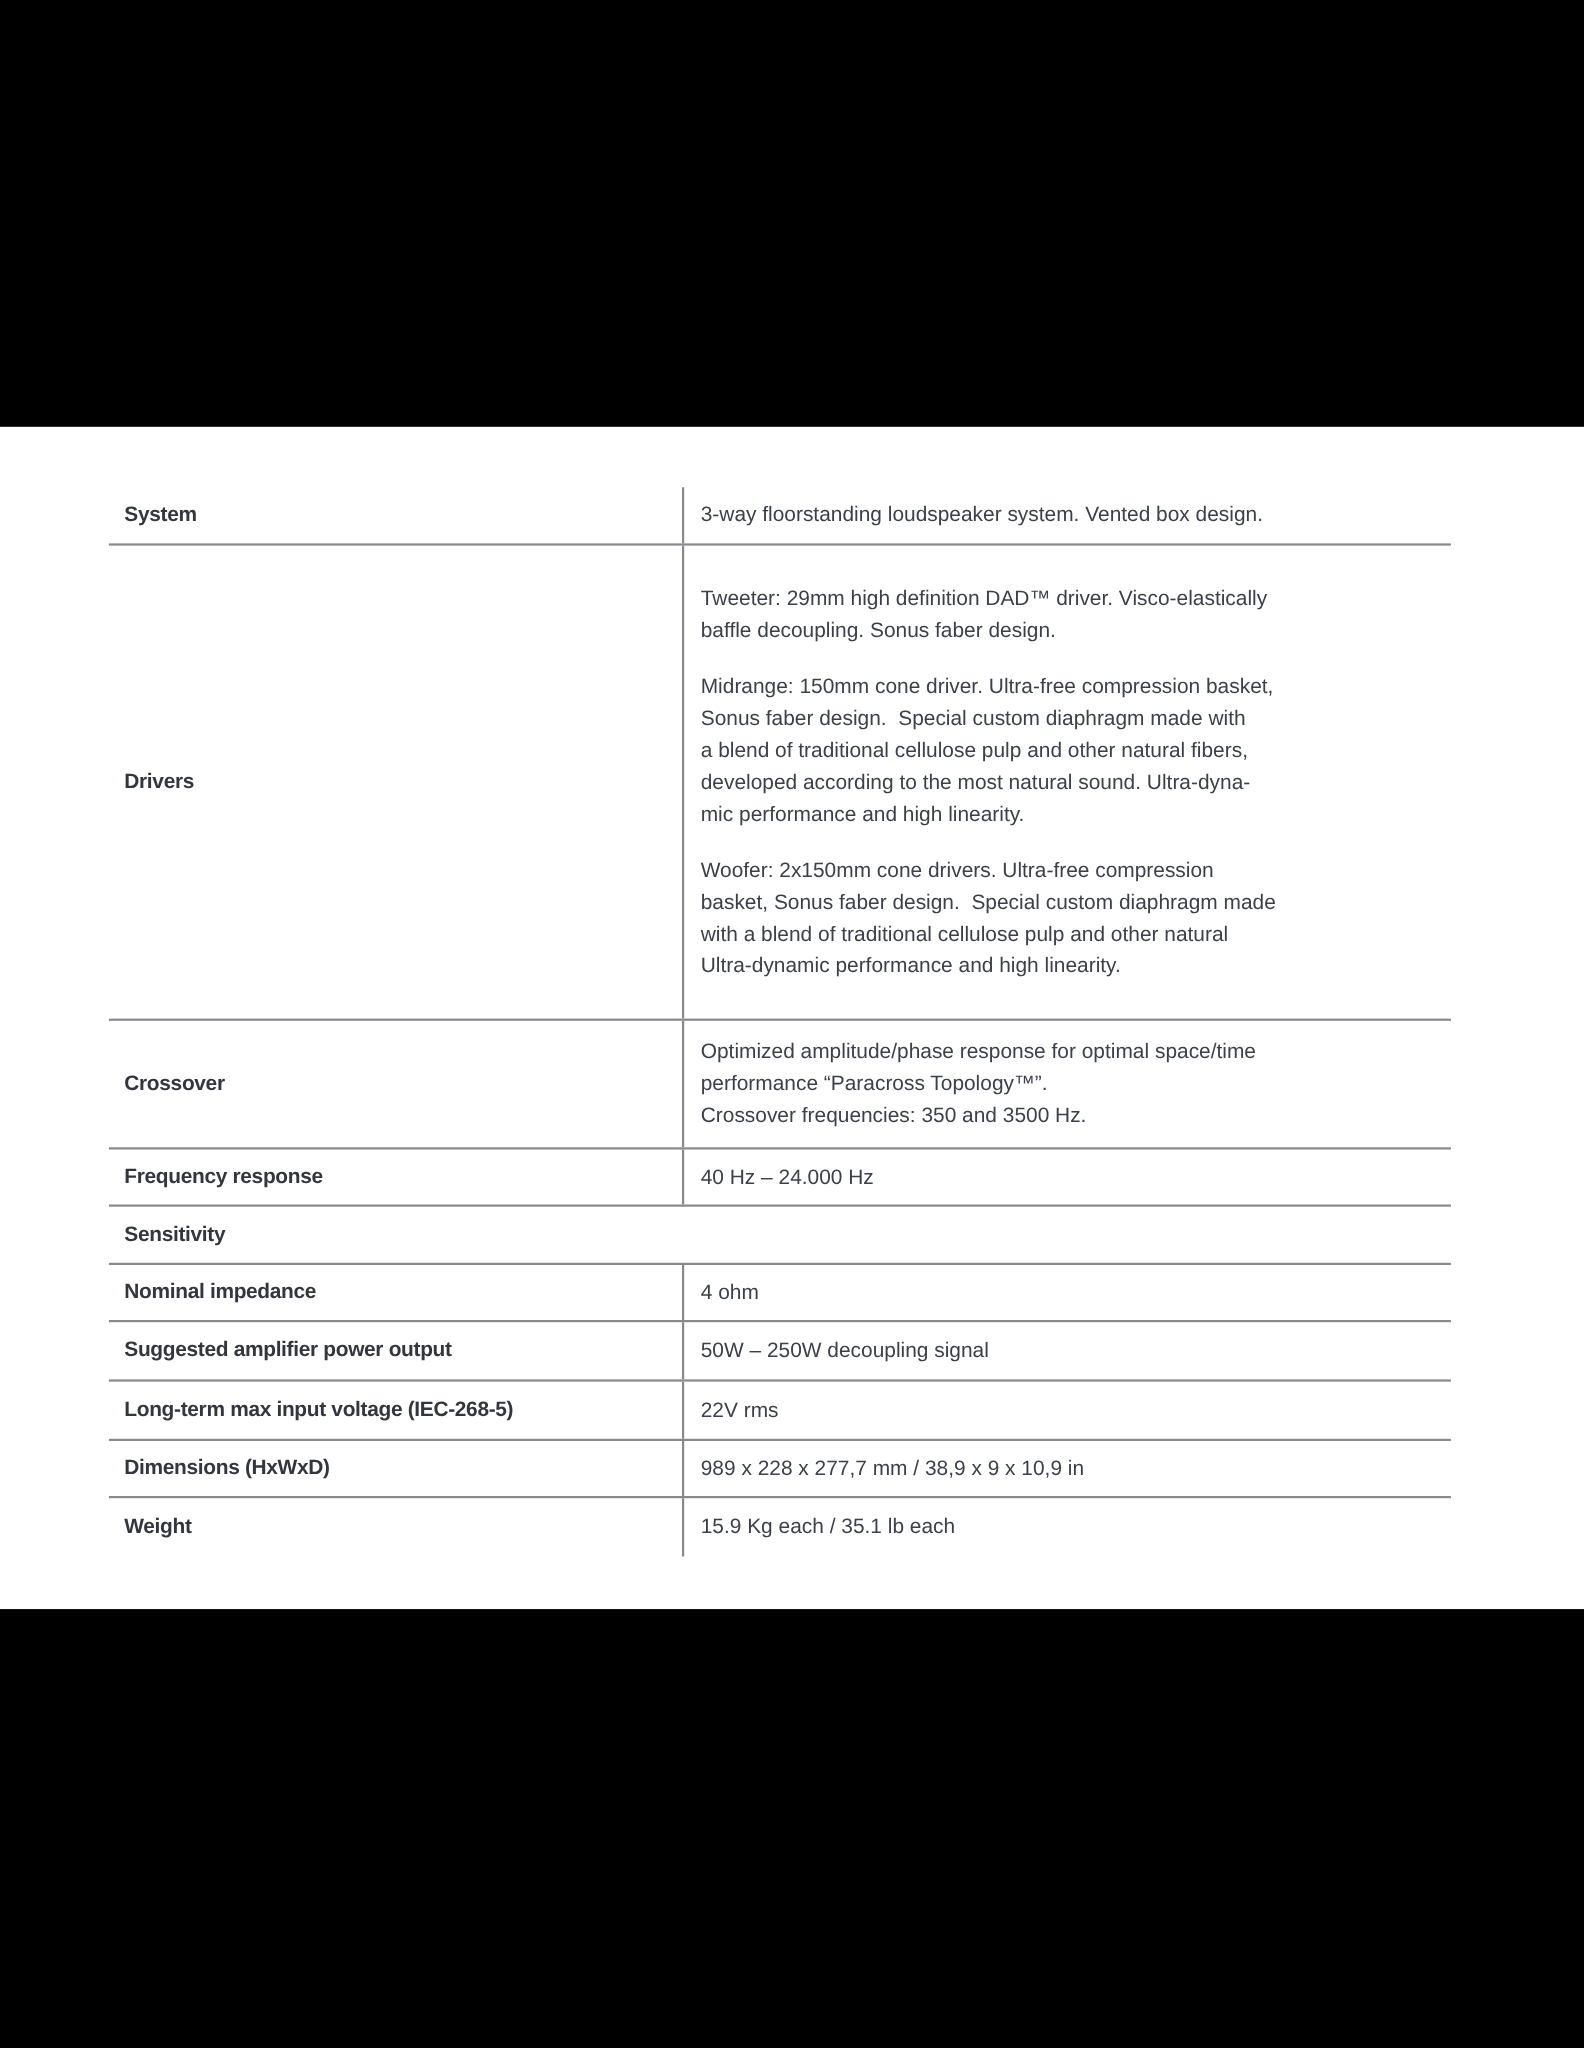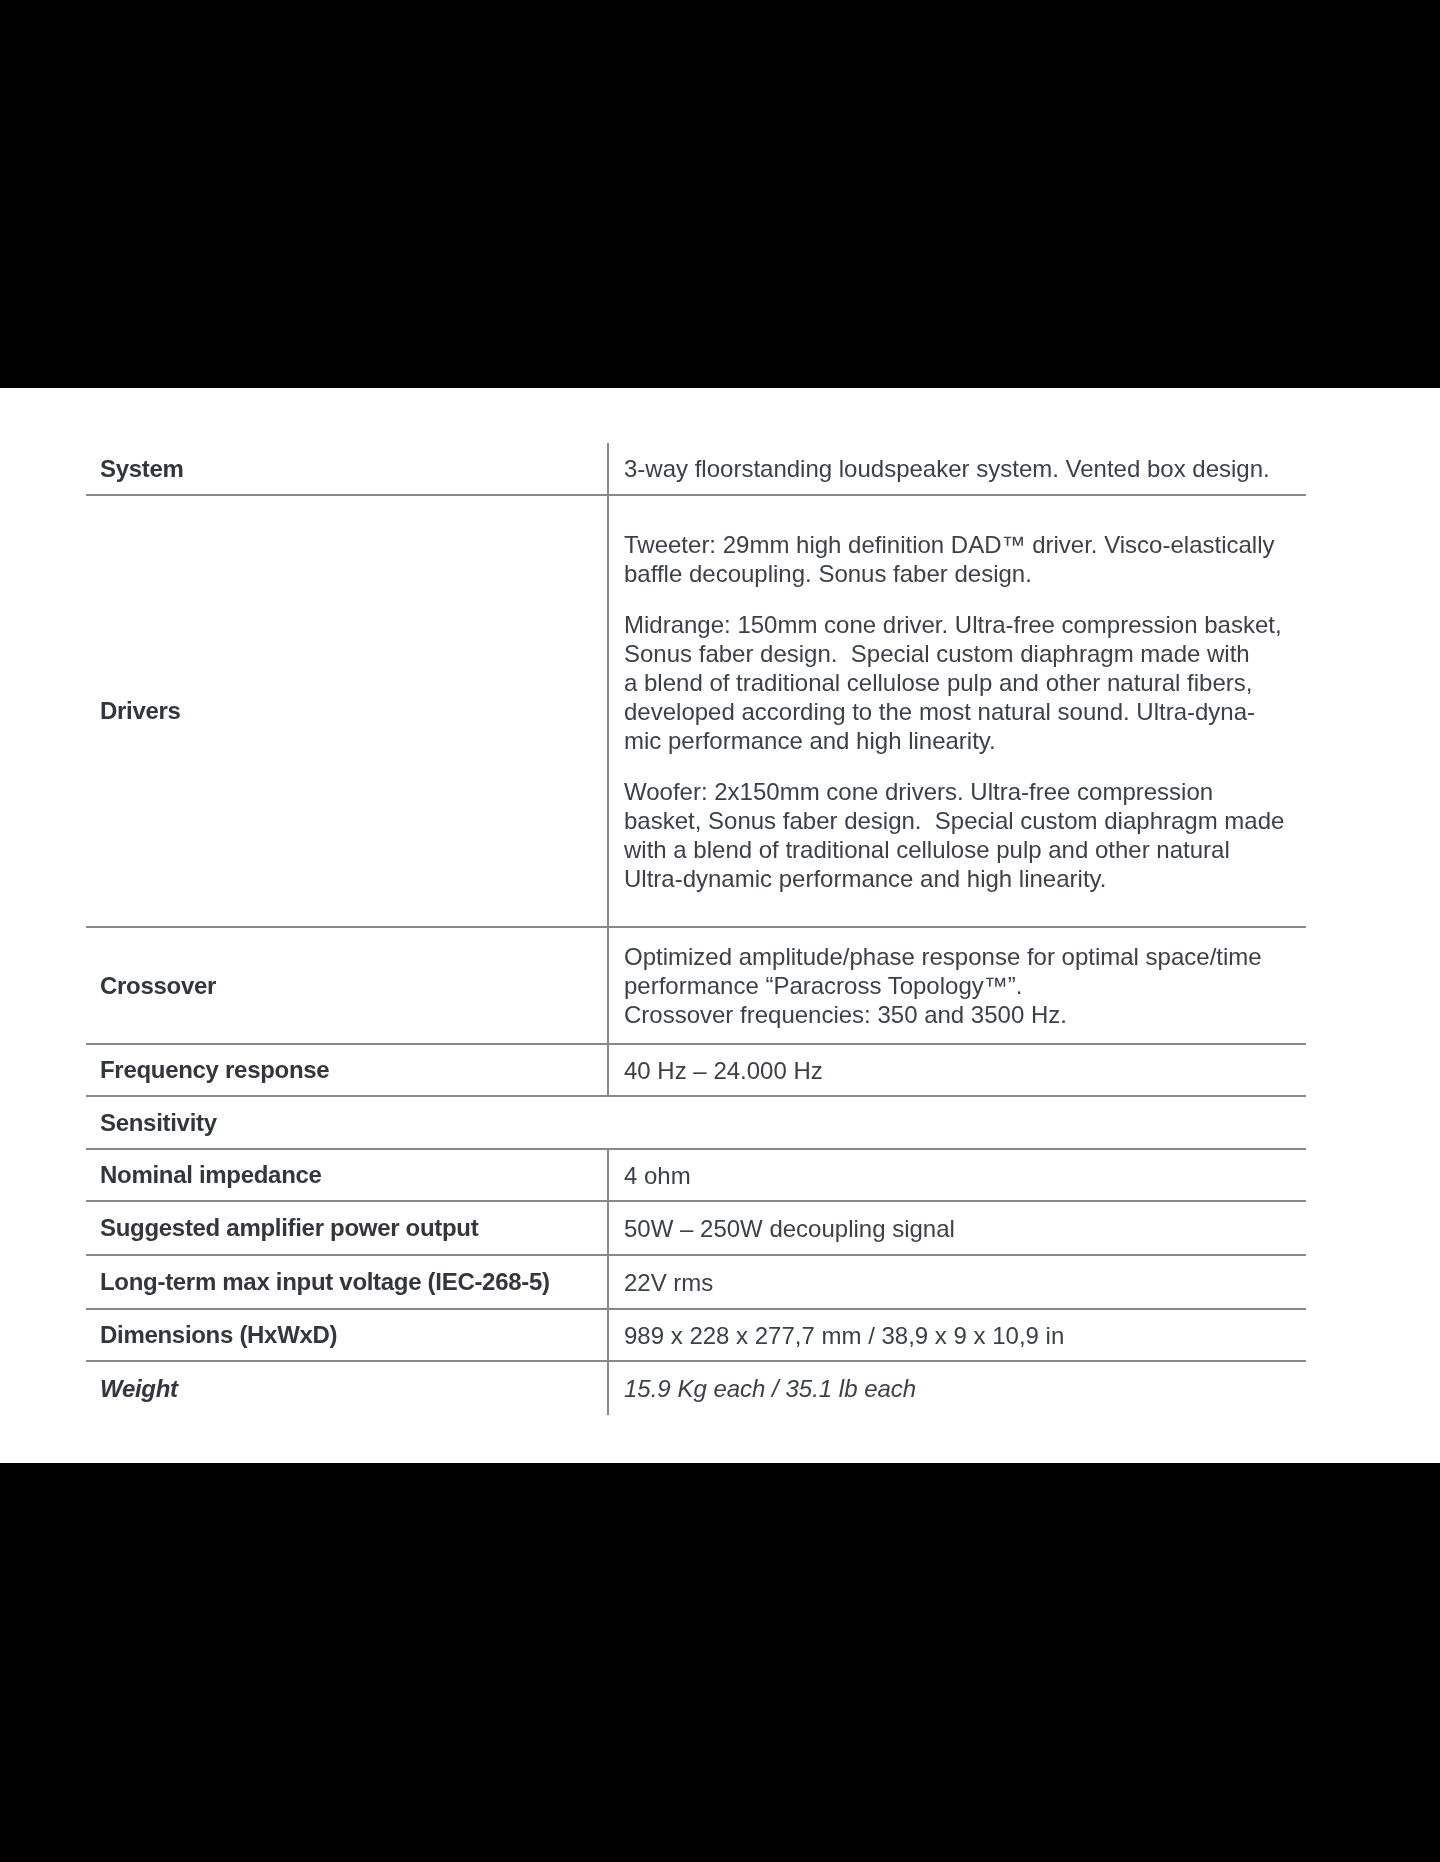--- a/index.html
+++ b/index.html
@@ -10,32 +10,32 @@
     font-family: "Liberation Sans", sans-serif;
   }
   #panel {
     position: absolute;
     left: 0; top: 388px;
     width: 1440px; height: 1075px;
     background: #ffffff;
   }
   #spec-table {
     position: absolute;
-    left: 86px; top: 55px;
+    left: 99px; top: 55px;
     width: 1220px;
     color: #3a3e45;
-    font-size: 24px;
+    font-size: 19px;
   }
   .row {
     display: flex;
     align-items: stretch;
     border-bottom: 2px solid #87898d;
     box-sizing: border-box;
   }
-  .row:last-child { border-bottom: none; font-style: italic; }
+  .row:last-child { border-bottom: none; }
   .row:nth-child(1)  { height: 53px; }
   .row:nth-child(2)  { height: 432px; }
   .row:nth-child(3)  { height: 117px; }
   .row:nth-child(4)  { height: 52px; }
   .row:nth-child(5)  { height: 53px; }
   .row:nth-child(6)  { height: 52px; }
   .row:nth-child(7)  { height: 54px; }
   .row:nth-child(8)  { height: 54px; }
   .row:nth-child(9)  { height: 52px; }
   .row:nth-child(10) { height: 53px; }

